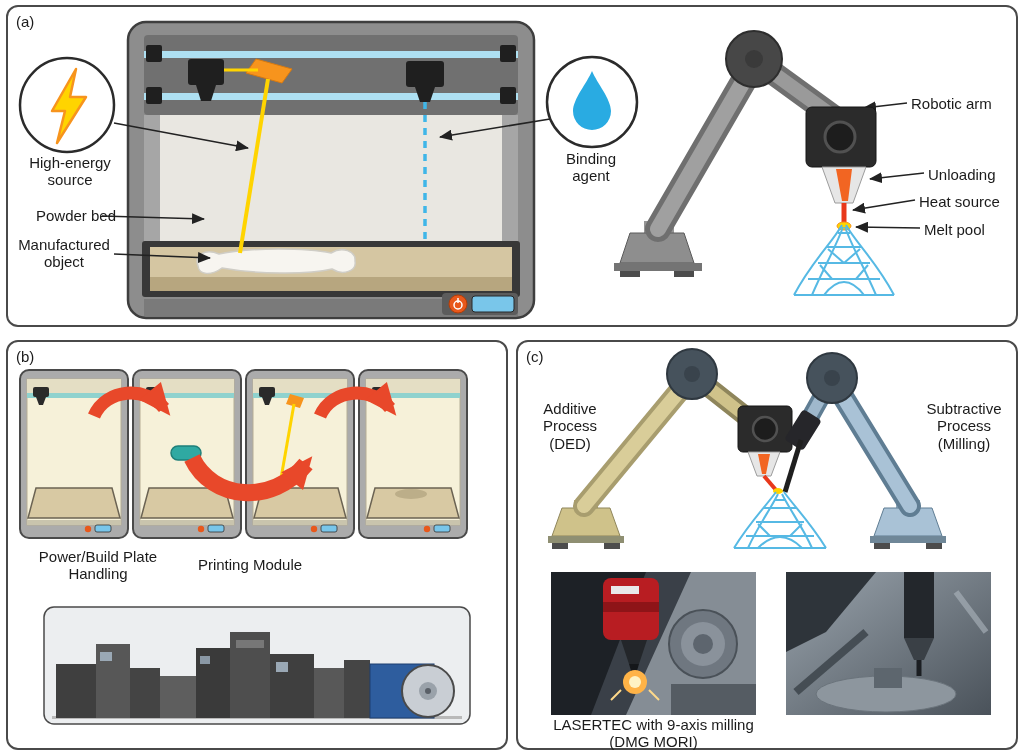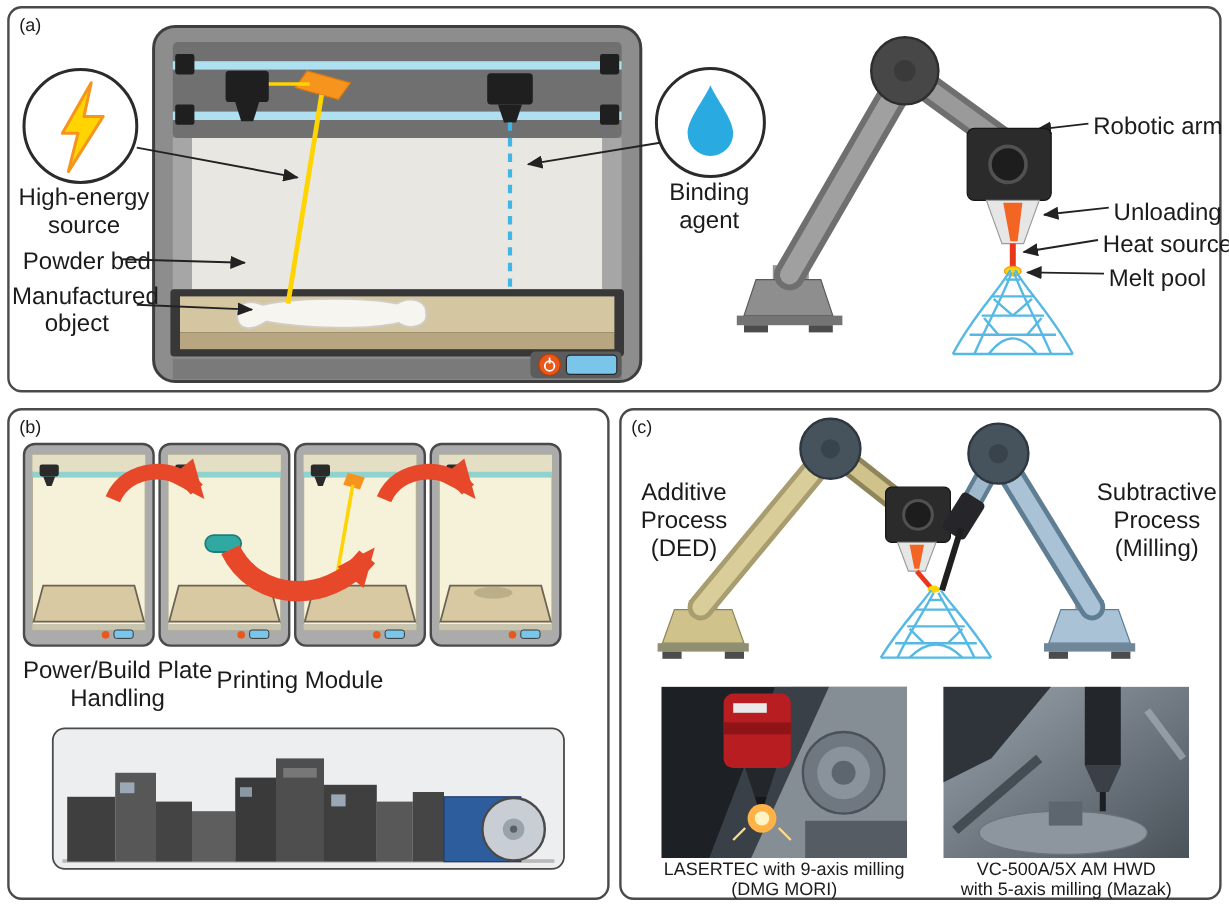--- a/index.html
+++ b/index.html
@@ -4,21 +4,21 @@
 <style>
   html,body{margin:0;padding:0;background:#ffffff;}
   body{width:1024px;height:755px;overflow:hidden;font-family:"Liberation Sans",sans-serif;color:#1b1b1b;}
   .figure{position:relative;width:1024px;height:755px;background:#fff;}
   .panel{position:absolute;border:2px solid #4a4a4a;border-radius:12px;background:#fff;box-sizing:border-box;}
   #panel-a{left:6px;top:5px;width:1012px;height:322px;}
   #panel-b{left:6px;top:340px;width:502px;height:410px;}
   #panel-c{left:516px;top:340px;width:502px;height:410px;}
   svg.art{position:absolute;left:0;top:0;}
   .tag{position:absolute;left:8px;top:6px;font-size:15px;}
-  .lbl{position:absolute;font-size:20px;line-height:1.16;white-space:pre-line;text-align:center;}
+  .lbl{position:absolute;font-size:15px;line-height:1.16;white-space:pre-line;text-align:center;}
   .lbl.nw{white-space:nowrap;text-align:left;}
   .cap{position:absolute;font-size:15px;line-height:1.15;white-space:pre-line;text-align:center;}
   .photo{position:absolute;width:205px;height:143px;overflow:hidden;}
 </style>
 </head>
 <body>
 
 <div class="figure">
 
   <div class="panel" id="panel-a">
@@ -131,21 +131,21 @@
           <line x1="860" y1="258" x2="848" y2="272"></line>
         </g>
       </g>
     </svg>
 
     <div class="tag">(a)</div>
     <div class="lbl" style="left:533px;top:143px;width:100px;">Binding
 agent</div>
     <div class="lbl" style="left:6px;top:147px;width:112px;">High-energy
 source</div>
-    <div class="lbl nw" style="left:11px;top:200px;">Powder bed</div>
+    <div class="lbl nw" style="left:28px;top:200px;">Powder bed</div>
     <div class="lbl" style="left:2px;top:229px;width:108px;">Manufactured
 object</div>
     <div class="lbl nw" style="left:903px;top:88px;">Robotic arm</div>
     <div class="lbl nw" style="left:920px;top:159px;">Unloading</div>
     <div class="lbl nw" style="left:911px;top:186px;">Heat source</div>
     <div class="lbl nw" style="left:916px;top:214px;">Melt pool</div>
   </div>
 
   <div class="panel" id="panel-b">
     <svg class="art" width="498" height="406" viewBox="0 0 498 406">
@@ -319,17 +319,15 @@
 
     <div class="tag">(c)</div>
     <div class="lbl" style="left:6px;top:58px;width:92px;">Additive
 Process
 (DED)</div>
     <div class="lbl" style="left:396px;top:58px;width:100px;">Subtractive
 Process
 (Milling)</div>
     <div class="cap" style="left:18px;top:374px;width:235px;">LASERTEC with 9-axis milling
 (DMG MORI)</div>
-    <div class="cap" style="left:253px;top:374px;width:235px;">VC-500A/5X AM HWD
-with 5-axis milling (Mazak)</div>
   </div>
 
 </div>
 
 </body></html>

